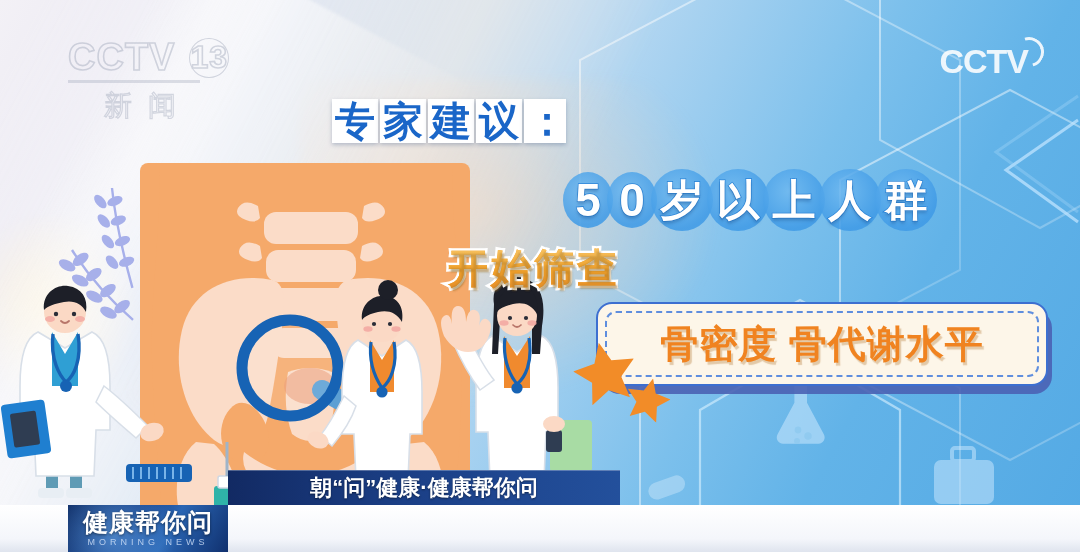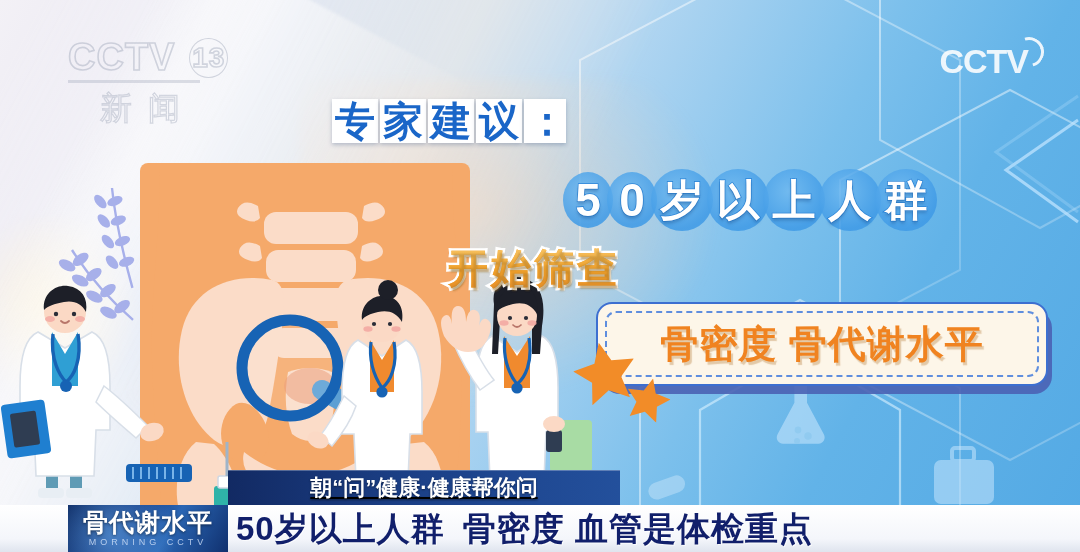--- a/index.html
+++ b/index.html
@@ -61,27 +61,27 @@
     font-size:38px; font-weight:bold; letter-spacing:1px;
     color:rgba(255,255,255,.0);
     -webkit-text-stroke:1.6px rgba(150,158,178,.95);
     font-family:"Liberation Sans", sans-serif;
     display:flex; align-items:center; gap:2px;
   }
   #cctv13 .c13-num {
     display:inline-flex; align-items:center; justify-content:center;
     width:46px; height:40px; border-radius:50%;
     border:1.6px solid rgba(150,158,178,.95);
-    font-size:28px; margin-left:12px;
+    font-size:32px; margin-left:12px;
   }
   #cctv13 .c13-rule {
     height:3px; background:rgba(150,158,178,.75); margin-top:1px; width:132px;
   }
   #cctv13 .c13-sub {
-    margin-top:4px; font-size:32px; letter-spacing:16px; text-align:center;
+    margin-top:4px; font-size:28px; letter-spacing:16px; text-align:center;
     color:rgba(255,255,255,0);
     -webkit-text-stroke:1.2px rgba(150,158,178,.9);
   }
 
   
   #cctv-com {
     position:absolute; right:52px; top:44px; display:flex; align-items:flex-end; gap:6px;
     opacity:.88; pointer-events:none;
   }
   #cctv-com .cc-left { position:relative; }
@@ -198,21 +198,20 @@
     clip-path:polygon(50% 0%,64% 33%,100% 38%,74% 63%,81% 100%,50% 81%,19% 100%,26% 63%,0% 38%,36% 33%);
     transform:rotate(14deg);
   }
 
   
   #lt-upper {
     position:absolute; left:228px; top:470px; width:392px; height:35px;
     background:linear-gradient(90deg,#122a63 0%, #1b3f86 45%, #23509c 100%);
     display:flex; align-items:center; justify-content:center;
     border-top:1px solid rgba(255,255,255,.28);
-    text-decoration:underline;
   }
   #lt-upper .txt {
     color:#fff; font-size:22px; font-weight:bold; letter-spacing:0px; line-height:1;
     font-family:"Liberation Sans", sans-serif;
     text-shadow:0 1px 2px rgba(0,0,0,.45);
   }
 
   #lt-main {
     position:absolute; left:0; top:505px; width:1080px; height:47px;
     background:linear-gradient(180deg,#ffffff 0%, #f4f6fb 72%, #dfe4ee 100%);
@@ -558,23 +557,18 @@
   </div>
 
   <div id="lt-upper">
     <span class="txt">朝“问”健康·健康帮你问</span>
   </div>
 
   <div id="lt-main"></div>
 
   <div id="lt-logo">
     <span class="glow"></span>
-    <span class="lg-cn">骨代谢水平</span>
-    <span class="lg-en">MORNING CCTV</span>
-  </div>
-
-  <div id="lt-headline">
-    <span>50岁以上人群</span>
-    <span class="gap"></span>
-    <span>骨密度 血管是体检重点</span>
-  </div>
+    <span class="lg-cn">健康帮你问</span>
+    <span class="lg-en">MORNING NEWS</span>
+  </div>
+
 
 </div>
 
 </body></html>

